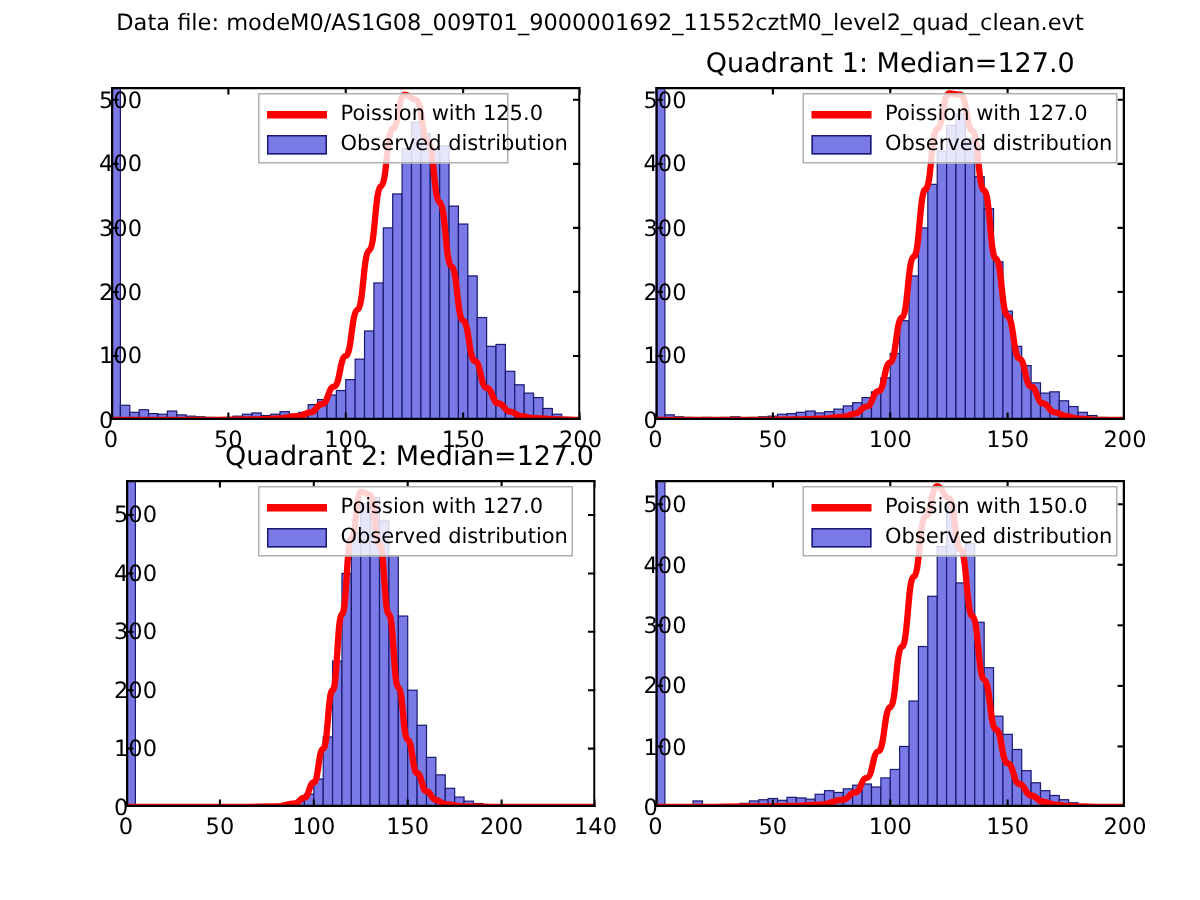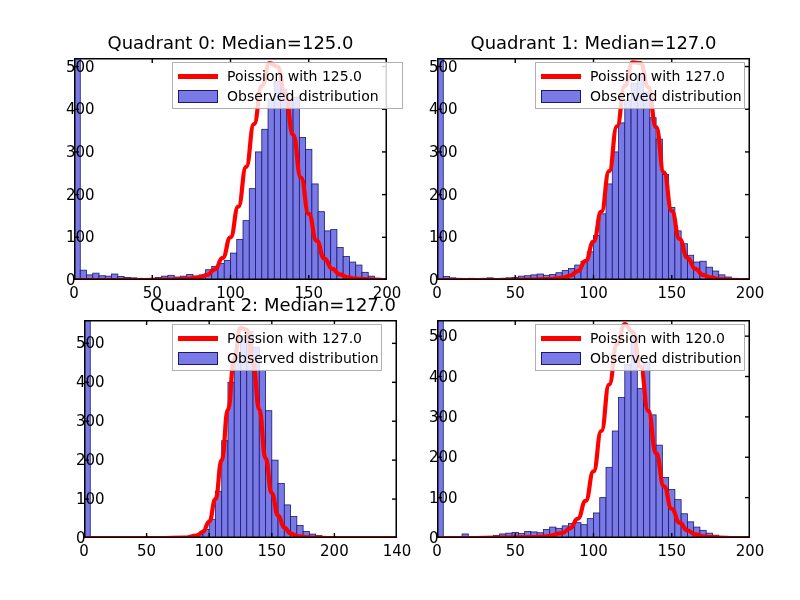--- a/index.html
+++ b/index.html
@@ -98,23 +98,23 @@
     font-size: 14px;
     color: #000000;
     white-space: nowrap;
     line-height: 1;
   }
 </style>
 </head>
 <body>
 
 <div id="figure">
+  <div id="suptitle">Data file: modeM0/AS1G08_009T01_9000001692_11552cztM0_level2_quad_clean.evt</div>
   <div id="plots">
       <div class="subplot" style="left: 74px; top: 58px; width: 313px; height: 222px;">
-        <div class="subplot-title">Quadrant 0: Median=125.0</div>
         <svg class="axes-svg" width="313" height="222" viewBox="0 0 313 222">
           <defs>
             <clipPath id="clip0">
               <rect x="0" y="0" width="313" height="222"></rect>
             </clipPath>
           </defs>
           <g clip-path="url(#clip0)">
             <g>
               <rect x="0.00" y="-4.00" width="6.26" height="226.00" fill="#7a7ae6" stroke="#191970" stroke-width="0.8"></rect>
               <rect x="6.26" y="212.18" width="6.26" height="9.82" fill="#7a7ae6" stroke="#191970" stroke-width="0.8"></rect>
@@ -499,21 +499,21 @@
         <div class="ytick-label" style="left: -8px; top: 96.8889px; width: 0px; transform: translate(-100%, -50%); text-align: right; white-space: nowrap;">300</div>
         <div class="ytick-label" style="left: -8px; top: 56.5185px; width: 0px; transform: translate(-100%, -50%); text-align: right; white-space: nowrap;">400</div>
         <div class="ytick-label" style="left: -8px; top: 16.1481px; width: 0px; transform: translate(-100%, -50%); text-align: right; white-space: nowrap;">500</div>
         <div class="xtick-label" style="left: 0px; top: 222px;">0</div>
         <div class="xtick-label" style="left: 78.25px; top: 222px;">50</div>
         <div class="xtick-label" style="left: 156.5px; top: 222px;">100</div>
         <div class="xtick-label" style="left: 234.75px; top: 222px;">150</div>
         <div class="xtick-label" style="left: 313px; top: 222px;">200</div>
       </div>
     </div>
-<div class="legend-box" style="left: 172px; top: 62px; width: 231px; height: 47px;">
+<div class="legend-box" style="left: 172px; top: 62px; width: 167px; height: 47px;">
       <div class="legend-row">
         <span class="legend-key line-key"></span>
         <span class="legend-label">Poission with 125.0</span>
       </div>
       <div class="legend-row">
         <span class="legend-key patch-key"></span>
         <span class="legend-label">Observed distribution</span>
       </div>
     </div>
     <div class="legend-box" style="left: 535px; top: 62px; width: 210px; height: 47px;">
@@ -532,20 +532,20 @@
         <span class="legend-label">Poission with 127.0</span>
       </div>
       <div class="legend-row">
         <span class="legend-key patch-key"></span>
         <span class="legend-label">Observed distribution</span>
       </div>
     </div>
     <div class="legend-box" style="left: 535px; top: 324px; width: 210px; height: 47px;">
       <div class="legend-row">
         <span class="legend-key line-key"></span>
-        <span class="legend-label">Poission with 120.0</span>
+        <span class="legend-label">Poission with 150.0</span>
       </div>
       <div class="legend-row">
         <span class="legend-key patch-key"></span>
         <span class="legend-label">Observed distribution</span>
       </div>
     </div>
   </div>
 
 </body></html>

